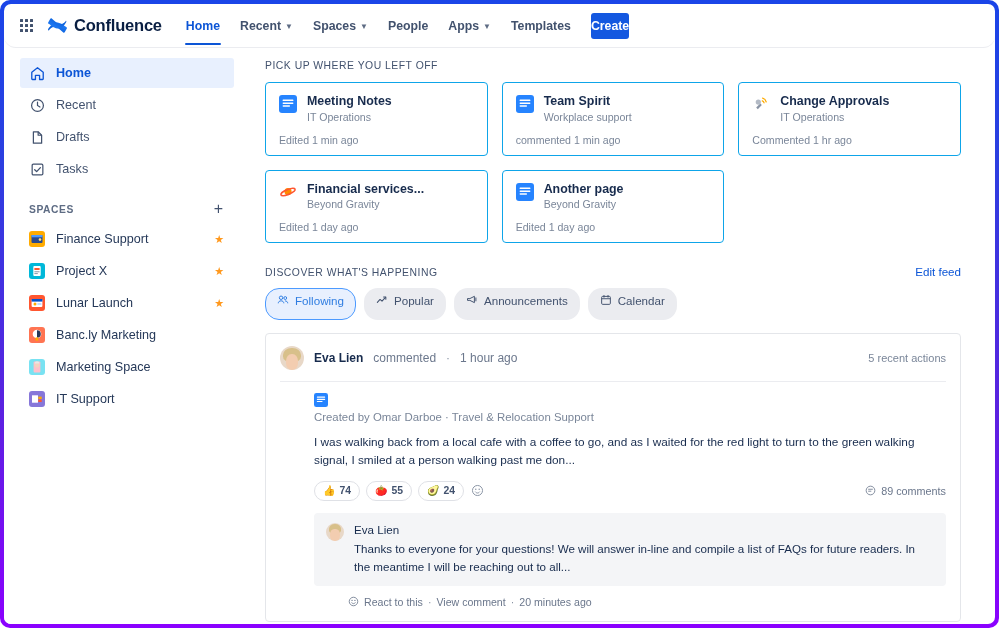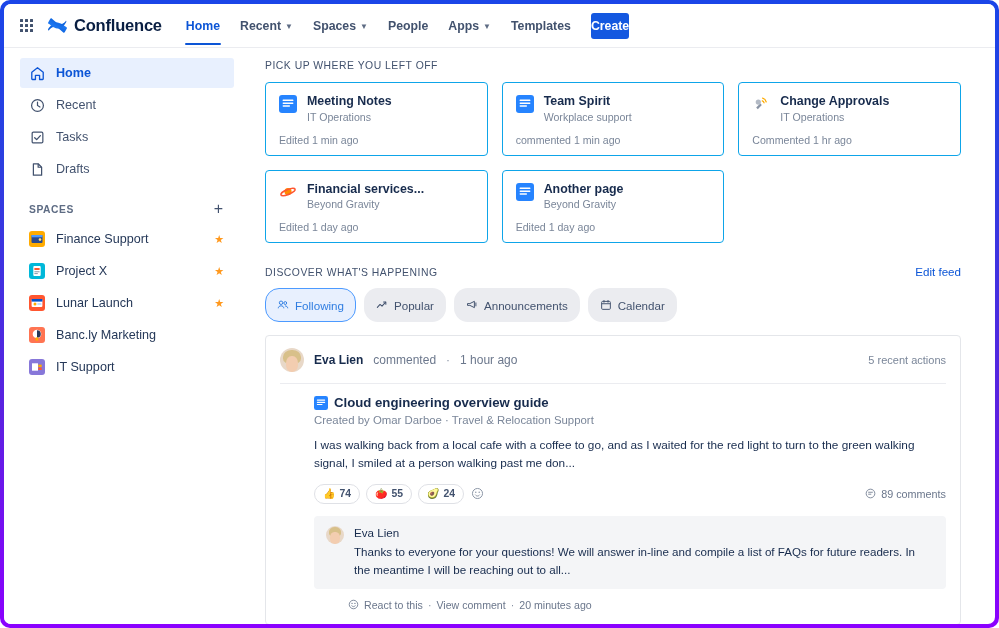--- a/index.html
+++ b/index.html
@@ -25,20 +25,21 @@
   }
 
   
   #topnav {
     height: 44px;
     display: flex; align-items: center;
     padding: 0 14px 0 12px;
     border-bottom: 1px solid #ebecf0;
     background: #fff;
     position: relative;
+    border-radius: 12px;
   }
   .grid-icon { width: 20px; height: 20px; display: grid;
     grid-template-columns: repeat(3, 3px); grid-template-rows: repeat(3, 3px);
     gap: 2px; align-content: center; justify-content: center; cursor: pointer; }
   .grid-icon i { background: #42526e; border-radius: .5px; display: block; width: 3px; height: 3px; }
   .brand { display: flex; align-items: center; gap: 7px; margin-left: 12px; cursor: pointer; }
   .brand-mark { width: 19px; height: 19px; flex: none; }
   .brand-text { font-size: 16.5px; font-weight: 600; color: #091e42; letter-spacing: -.2px; }
   .nav-items { display: flex; align-items: center; gap: 0px; margin-left: 14px; }
   .nav-item {
@@ -131,22 +132,22 @@
   .pcard-sub { font-size: 10.6px; color: #7a8699; margin-top: 1px; }
   .pcard-meta { font-size: 10.6px; color: #7a8699; margin-top: 11px; }
 
   .discover-row {
     display: flex; align-items: baseline; justify-content: space-between;
     margin-top: 22px; margin-bottom: 10px;
   }
   .edit-feed { font-size: 11.6px; color: #0c55d6; font-weight: 500; cursor: pointer; }
   .tabs { display: flex; gap: 8px; margin-bottom: 13px; }
   .tab {
-    display: flex; align-items: center; gap: 6px;
-    height: 32px; padding: 16px 11px; border-radius: 14px;
+    display: flex; align-items: flex-start; gap: 6px;
+    height: 32px; padding: 5px 11px; border-radius: 14px;
     font-size: 11.6px; color: #42526e; background: #ebecf0; cursor: pointer;
     border: 1.5px solid transparent; white-space: nowrap;
   }
   .tab.active { background: #e8f0fe; color: #2f7de1; border-color: #4c9aff; }
 
   
   .feed-card {
     border: 1px solid #e4e6ea; border-radius: 4px; background: #fff;
     padding: 12px 14px 13px 14px; margin-bottom: 14px;
   }
@@ -263,35 +264,35 @@
                 <path d="M8 4.4V8l2.6 1.6" fill="none" stroke="#42526e" stroke-width="1.3" stroke-linecap="round"></path>
               </svg>
         </span>
         <span>Recent</span>
       </div>
 
 
       <div class="side-item">
         <span class="si-ico">
           <svg width="15" height="15" viewBox="0 0 16 16">
-                <rect x="2.3" y="2.3" width="11.4" height="11.4" rx="1.3" fill="none" stroke="#42526e" stroke-width="1.3"></rect>
-                <path d="M5 8.2l2.1 2.1 4-4.3" fill="none" stroke="#42526e" stroke-width="1.4" stroke-linecap="round" stroke-linejoin="round"></path>
-              </svg>
-        </span>
-        <span>Tasks</span>
+                <path d="M3.6 1.9h5.1l3.7 3.7v8.5H3.6z" fill="none" stroke="#42526e" stroke-width="1.3" stroke-linejoin="round"></path>
+                <path d="M8.7 1.9v3.7h3.7" fill="none" stroke="#42526e" stroke-width="1.3" stroke-linejoin="round"></path>
+              </svg>
+        </span>
+        <span>Drafts</span>
       </div>
 
       <div class="side-item">
         <span class="si-ico">
           <svg width="15" height="15" viewBox="0 0 16 16">
-                <path d="M3.6 1.9h5.1l3.7 3.7v8.5H3.6z" fill="none" stroke="#42526e" stroke-width="1.3" stroke-linejoin="round"></path>
-                <path d="M8.7 1.9v3.7h3.7" fill="none" stroke="#42526e" stroke-width="1.3" stroke-linejoin="round"></path>
-              </svg>
-        </span>
-        <span>Drafts</span>
+                <rect x="2.3" y="2.3" width="11.4" height="11.4" rx="1.3" fill="none" stroke="#42526e" stroke-width="1.3"></rect>
+                <path d="M5 8.2l2.1 2.1 4-4.3" fill="none" stroke="#42526e" stroke-width="1.4" stroke-linecap="round" stroke-linejoin="round"></path>
+              </svg>
+        </span>
+        <span>Tasks</span>
       </div>
 
       <div class="spaces-head">
         <span class="spaces-title">SPACES</span>
         <span class="plus-btn">+</span>
       </div>
 
       <div class="space-item">
         <span class="space-ico" style="background:#ffab00">
           <svg width="16" height="16" viewBox="0 0 16 16">
@@ -334,20 +335,30 @@
         <span class="space-ico" style="background:#ff7452">
           <svg width="16" height="16" viewBox="0 0 16 16">
                 <circle cx="8" cy="7" r="4.3" fill="#fff"></circle>
                 <path d="M8 3.2a3.8 3.8 0 0 1 0 7.6z" fill="#253858"></path>
                 <rect x="6.6" y="10.4" width="2.6" height="3.2" fill="#ffab00"></rect>
               </svg>
         </span>
         <span class="space-name">Banc.ly Marketing</span>
       </div>
 
+      <div class="space-item">
+        <span class="space-ico" style="background:#79e2f2">
+          <svg width="16" height="16" viewBox="0 0 16 16">
+                <rect x="4.6" y="2.4" width="6.8" height="11" rx="1" fill="#ffc0cb"></rect>
+                <circle cx="8" cy="6.3" r="2.4" fill="#f4d3c0"></circle>
+                <path d="M5.6 4.6a2.4 2.4 0 0 1 4.8 0z" fill="#e8e8e8"></path>
+              </svg>
+        </span>
+        <span class="space-name">Marketing Space</span>
+      </div>
 
       <div class="space-item">
         <span class="space-ico" style="background:#8777d9">
           <svg width="16" height="16" viewBox="0 0 16 16">
                 <rect x="3" y="4.3" width="6" height="7.4" fill="#fff"></rect>
                 <rect x="9.3" y="5.6" width="3.4" height="2.4" fill="#ffab00"></rect>
                 <rect x="9.3" y="8.6" width="3.4" height="2.4" fill="#ff5630"></rect>
               </svg>
         </span>
         <span class="space-name">IT Support</span>
@@ -489,21 +500,20 @@
           <span class="feed-recent">5 recent actions</span>
         </div>
         <div class="feed-body">
           <div class="feed-title">
             <svg width="14" height="14" viewBox="0 0 18 18">
               <rect width="18" height="18" rx="3" fill="#2684ff"></rect>
               <rect x="3.6" y="4.4" width="10.8" height="1.7" rx=".6" fill="#fff"></rect>
               <rect x="3.6" y="7.4" width="10.8" height="1.5" rx=".6" fill="#fff"></rect>
               <rect x="3.6" y="10.2" width="7.4" height="1.5" rx=".6" fill="#fff"></rect>
             </svg>
-            <span>Cloud engineering overview guide</span>
           </div>
           <div class="feed-sub">Created by Omar Darboe  ·  Travel &amp; Relocation Support</div>
           <div class="feed-text">I was walking back from a local cafe with a coffee to go, and as I waited for the red light to turn to the green walking signal, I smiled at a person walking past me don...</div>
 
           <div class="react-row">
             <div class="chip">
               <span class="chip-emoji">👍</span>
               <span>74</span>
             </div>
             <div class="chip">

